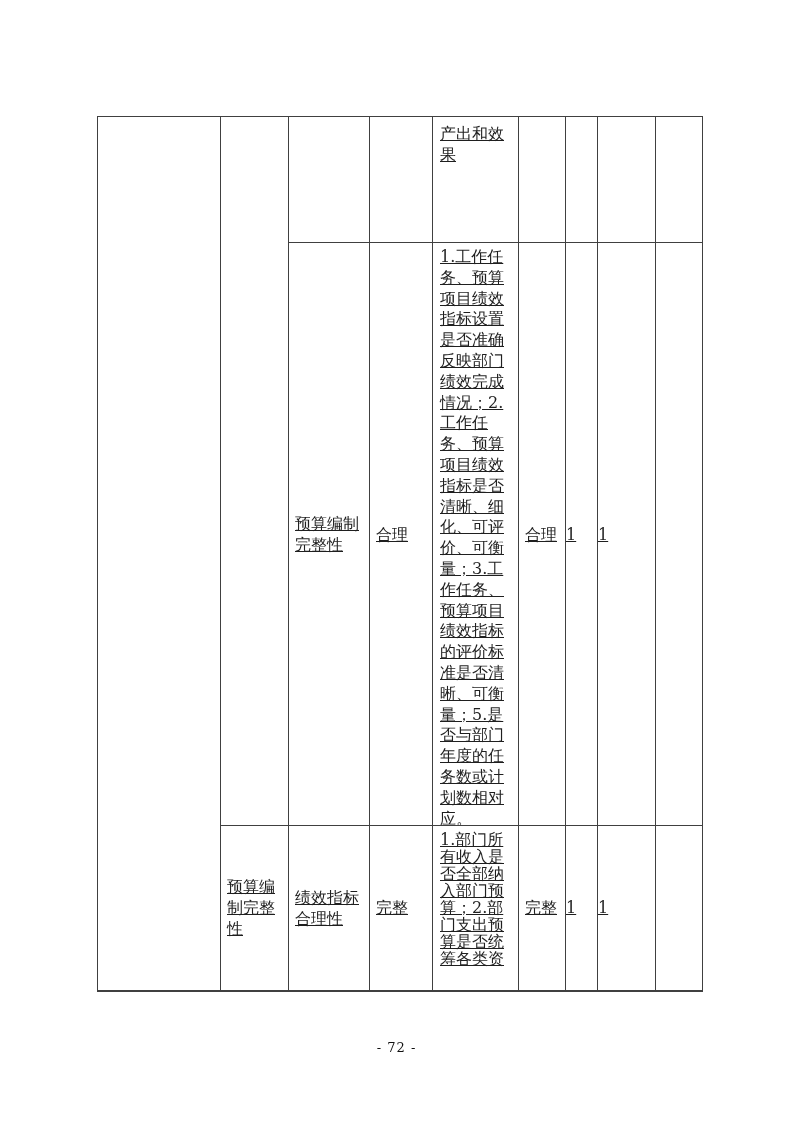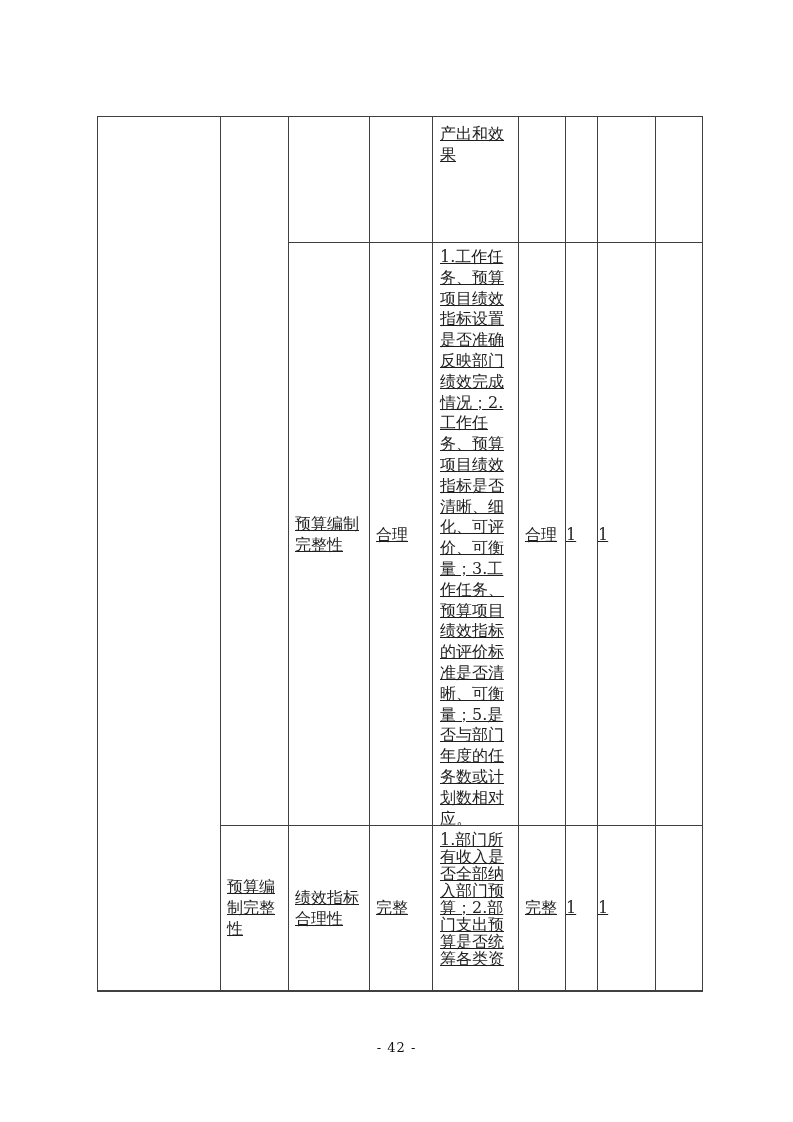--- a/index.html
+++ b/index.html
@@ -126,15 +126,15 @@
       <td>
         <div class="lbl">完整</div>
       </td>
       <td class="num">1</td>
       <td class="num">1</td>
       <td></td>
     </tr>
   </tbody>
     </table>
 
-  <div class="footer">- 42 -</div>
+  <div class="footer">- 72 -</div>
 
 </div>
 
 </body></html>

